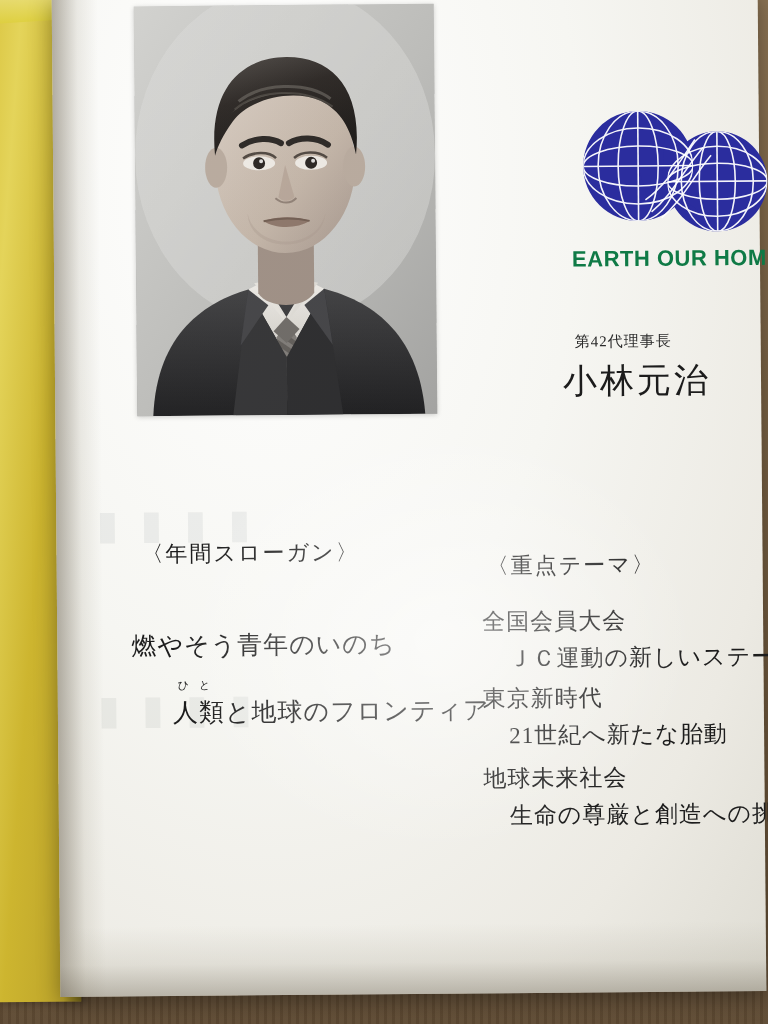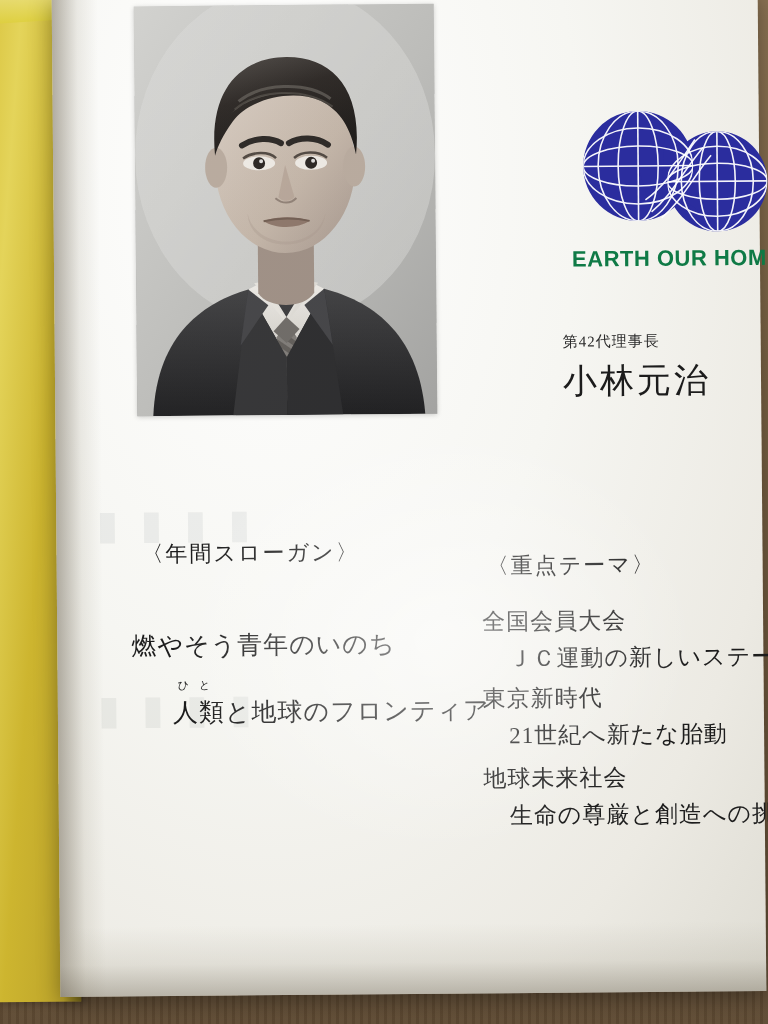--- a/index.html
+++ b/index.html
@@ -107,21 +107,21 @@
     font-family: "Liberation Sans", sans-serif;
     font-weight: bold;
     font-size: 22px;
     letter-spacing: 0.5px;
     color: #0f7a46;
   }
 
   
   .role {
     position: absolute;
-    left: 508px; top: 340px;
+    left: 520px; top: 340px;
     font-size: 15px;
     color: #2b2b2b;
     letter-spacing: 1px;
   }
   .name {
     position: absolute;
     left: 508px; top: 366px;
     font-size: 34px;
     letter-spacing: 3px;
     color: #1c1c1c;

